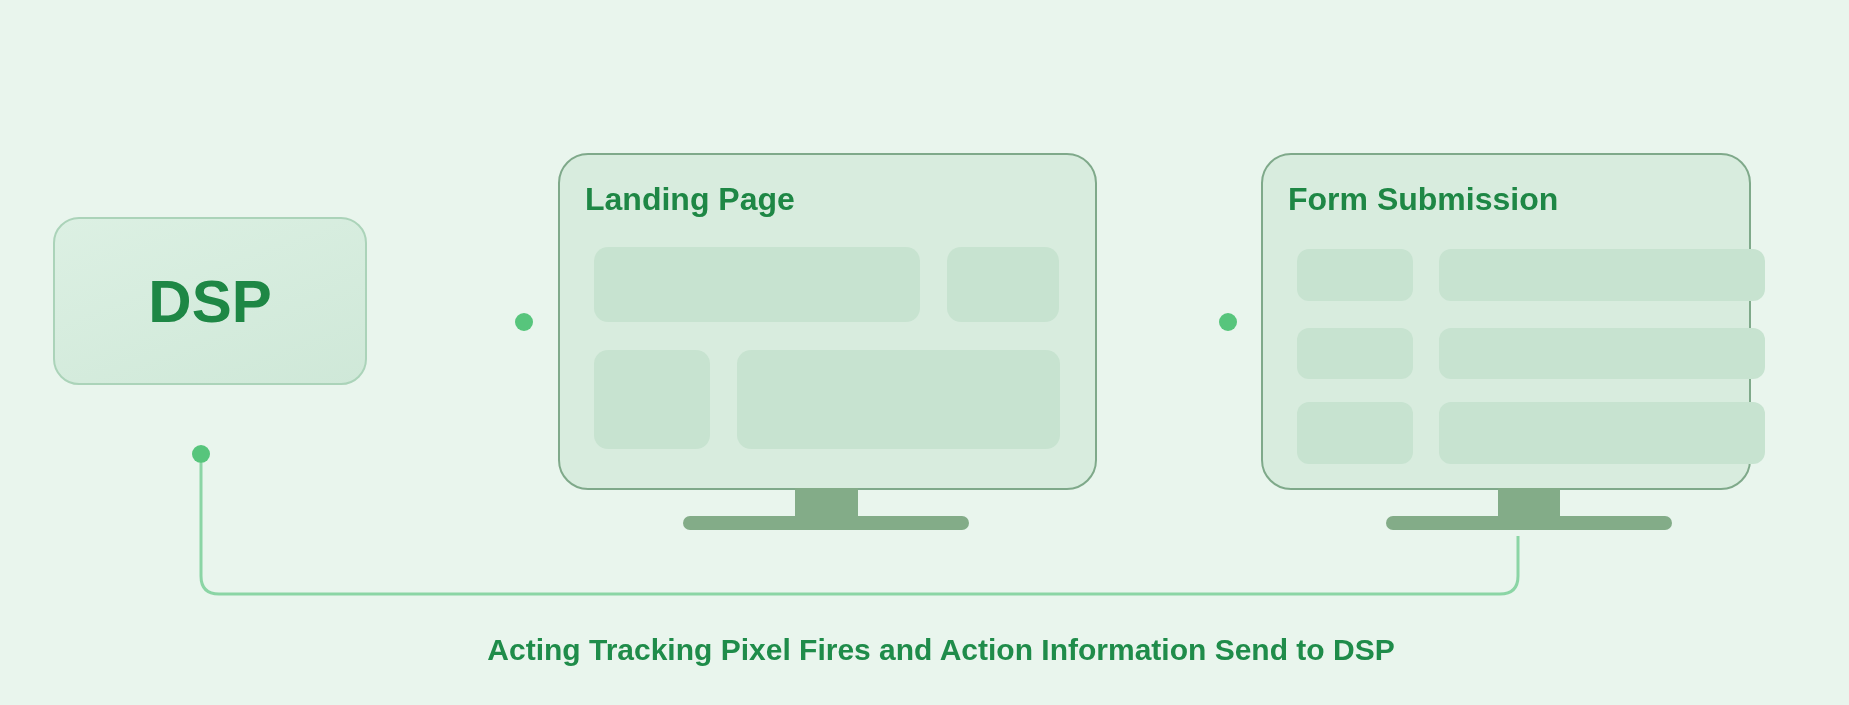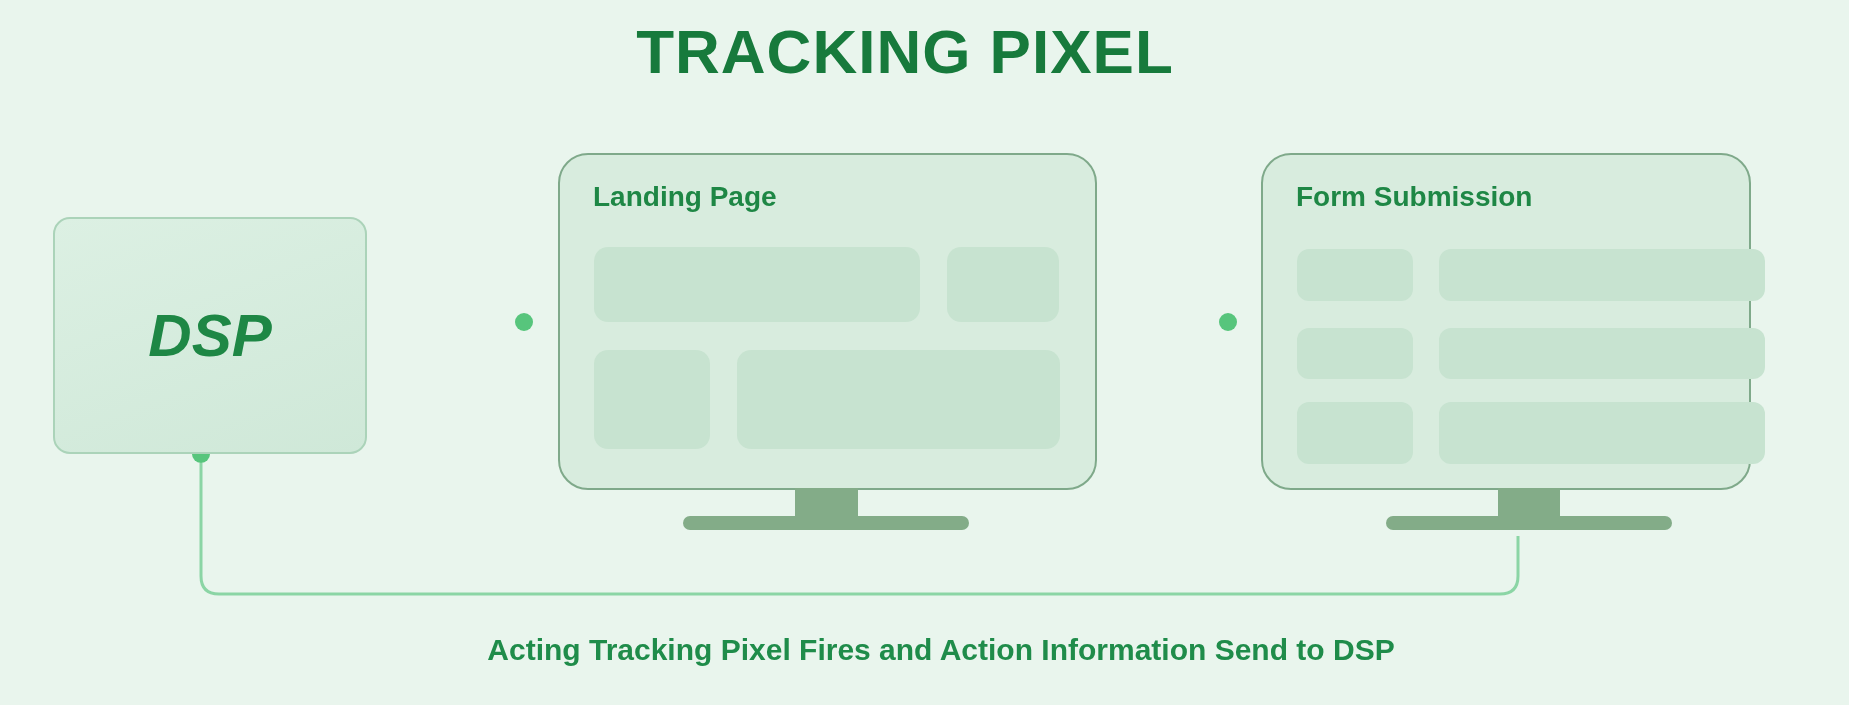--- a/index.html
+++ b/index.html
@@ -43,30 +43,29 @@
   .connectors {
     position: absolute;
     left: 0; top: 0;
     width: 1849px; height: 705px;
     pointer-events: none;
   }
   
   .dsp {
     position: absolute;
     left: 53px; top: 217px;
-    width: 314px; height: 237px;
+    width: 314px; height: 168px;
     box-sizing: border-box;
-    border-radius: 17px;
+    border-radius: 26px;
     background: linear-gradient(160deg, var(--dsp-fill-top), var(--dsp-fill-bottom));
     border: 2px solid var(--dsp-border);
     display: flex;
     flex-direction: column;
     align-items: center;
     justify-content: center;
-    font-style: italic;
   }
   .dsp-label {
     font-size: 60px;
     font-weight: 700;
     line-height: 1.05;
     color: var(--node-text);
   }
   .dsp-sub {
     margin-top: 16px;
     text-align: center;
@@ -80,22 +79,22 @@
     position: absolute;
     box-sizing: border-box;
     border-radius: 30px;
     background: var(--panel-fill);
     border: 2px solid var(--panel-border);
   }
   .landing-screen { left: 558px; top: 153px; width: 539px; height: 337px; }
   .form-screen    { left: 1261px; top: 153px; width: 490px; height: 337px; }
   .screen-title {
     position: absolute;
-    left: 33px; top: 26px;
-    font-size: 28px;
+    left: 25px; top: 26px;
+    font-size: 32px;
     font-weight: 600;
     color: var(--node-text);
   }
   .blk {
     position: absolute;
     background: var(--block-fill);
     border-radius: 14px;
   }
   
   .lp-b1 { left: 34px;  top: 92px;  width: 326px; height: 75px; }
@@ -135,21 +134,20 @@
     font-weight: 700;
     color: var(--caption-text);
     margin-left: 36px;
   }
 </style>
 </head>
 <body>
 
 <div class="canvas">
 
-  <h1 class="page-title">TRACKING PIXEL</h1>
 
   <svg class="connectors" viewBox="0 0 1849 705" xmlns="http://www.w3.org/2000/svg">
     <defs>
       <linearGradient id="flow-grad" x1="0" y1="0" x2="1" y2="0">
         <stop offset="0" style="stop-color: var(--line-start);"></stop>
         <stop offset="1" style="stop-color: var(--line-end);"></stop>
       </linearGradient>
     </defs>
     <line x1="369" y1="322" x2="517" y2="322" stroke="url(#flow-grad)" stroke-width="3"></line>
     <circle cx="524" cy="322" r="9" style="fill: var(--dot);"></circle>

